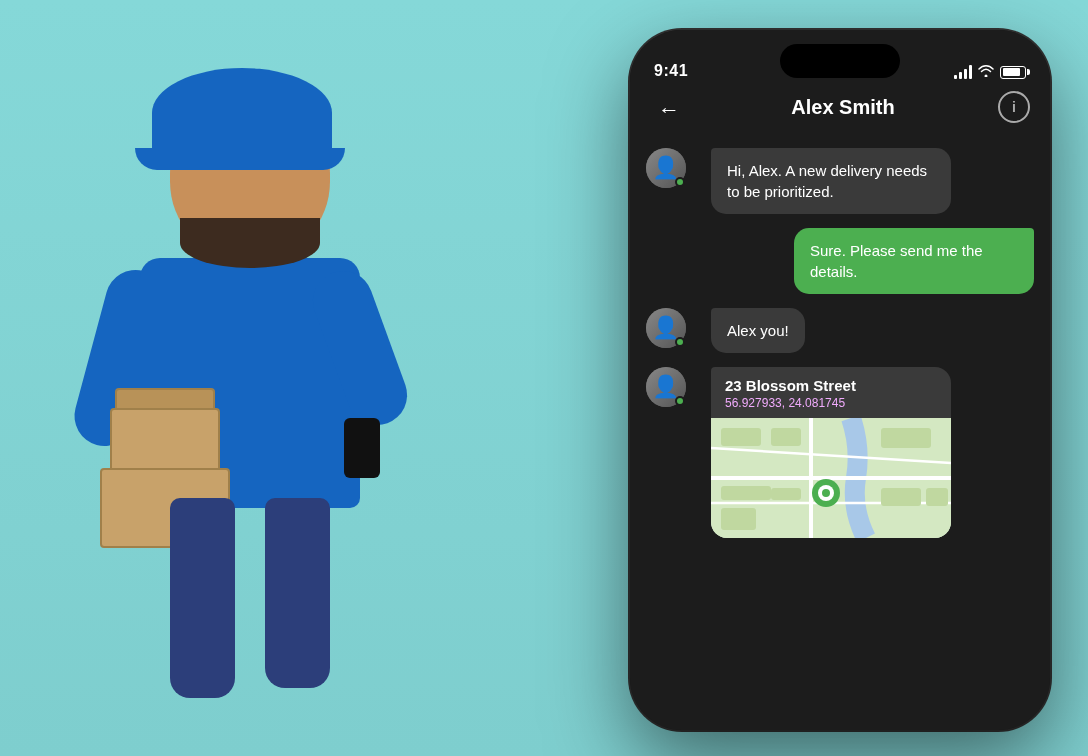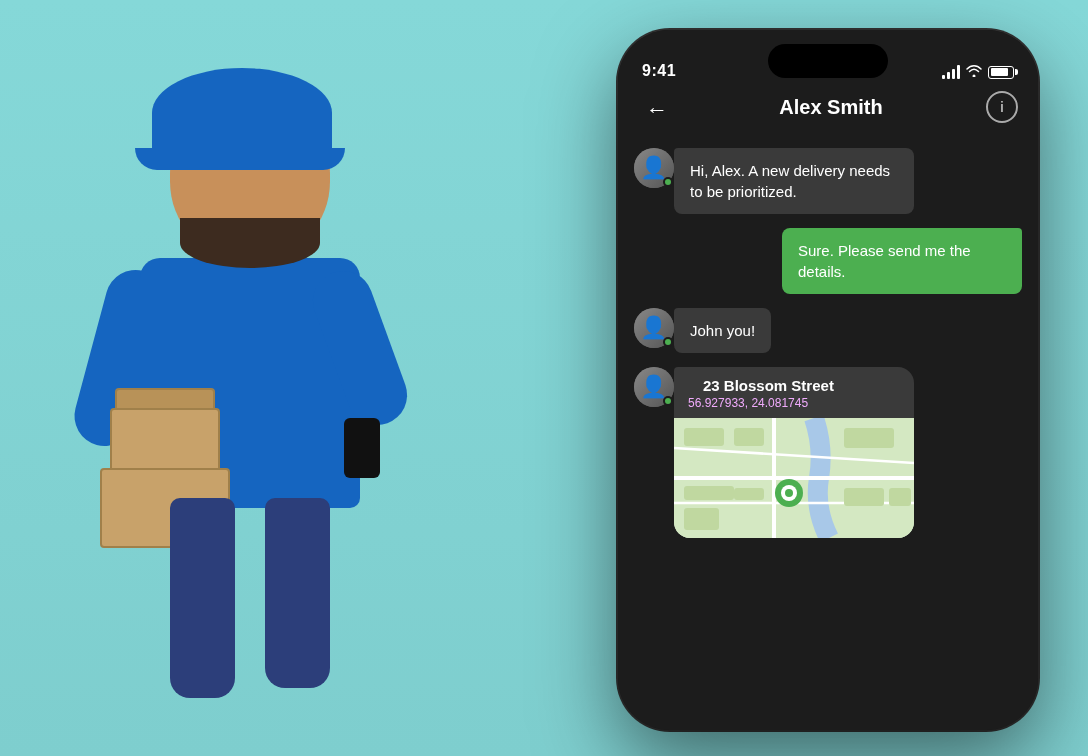--- a/index.html
+++ b/index.html
@@ -9,21 +9,21 @@
       height: 756px;
       overflow: hidden;
       background: #a8e4e4;
       font-family: -apple-system, BlinkMacSystemFont, 'Segoe UI', sans-serif;
       position: relative;
     }
 
     
     .phone-wrapper {
       position: absolute;
-      right: 30px;
+      right: 18px;
       top: 30px;
       width: 460px;
       height: 720px;
       z-index: 10;
     }
 
     .phone-frame {
       position: relative;
       width: 420px;
       height: 700px;
@@ -175,21 +175,21 @@
       padding: 10px 16px;
       display: flex;
       flex-direction: column;
       gap: 14px;
       overflow-y: auto;
     }
 
     .message-row {
       display: flex;
       align-items: flex-start;
-      gap: 0;
+      gap: 25px;
     }
 
     .message-row.sent {
       justify-content: flex-end;
     }
 
     
     .avatar {
       width: 40px;
       height: 40px;
@@ -227,21 +227,21 @@
       height: 10px;
       background: #4caf50;
       border-radius: 50%;
       border: 2px solid #1c1c1c;
       z-index: 5;
     }
 
     .bubble {
       max-width: 240px;
       padding: 12px 16px;
-      border-radius: 8px;
+      border-radius: 15px;
       font-size: 15px;
       line-height: 1.4;
       color: #fff;
     }
 
     .bubble.received {
       background: #3a3a3a;
       border-top-left-radius: 4px;
     }
 
@@ -261,21 +261,20 @@
     }
 
     .location-info {
       padding: 10px 14px 8px;
     }
 
     .location-name {
       font-size: 15px;
       font-weight: 600;
       color: #fff;
-      margin-left: 15px;
     }
 
     .location-coords {
       font-size: 12px;
       color: #f0abfc;
       margin-top: 2px;
     }
 
     .map-preview {
       width: 240px;
@@ -555,21 +554,21 @@
             <span>Sure. Please send me the details.</span>
           </div>
         </div>
 
         <div class="message-row">
           <div class="avatar">
             <div class="avatar-img"></div>
             <div class="online-dot"></div>
           </div>
           <div class="bubble received">
-            <span>John you!</span>
+            <span>Alex you!</span>
           </div>
         </div>
 
         <div class="message-row">
           <div class="avatar">
             <div class="avatar-img"></div>
             <div class="online-dot"></div>
           </div>
           <div class="location-card">
             <div class="location-info">

